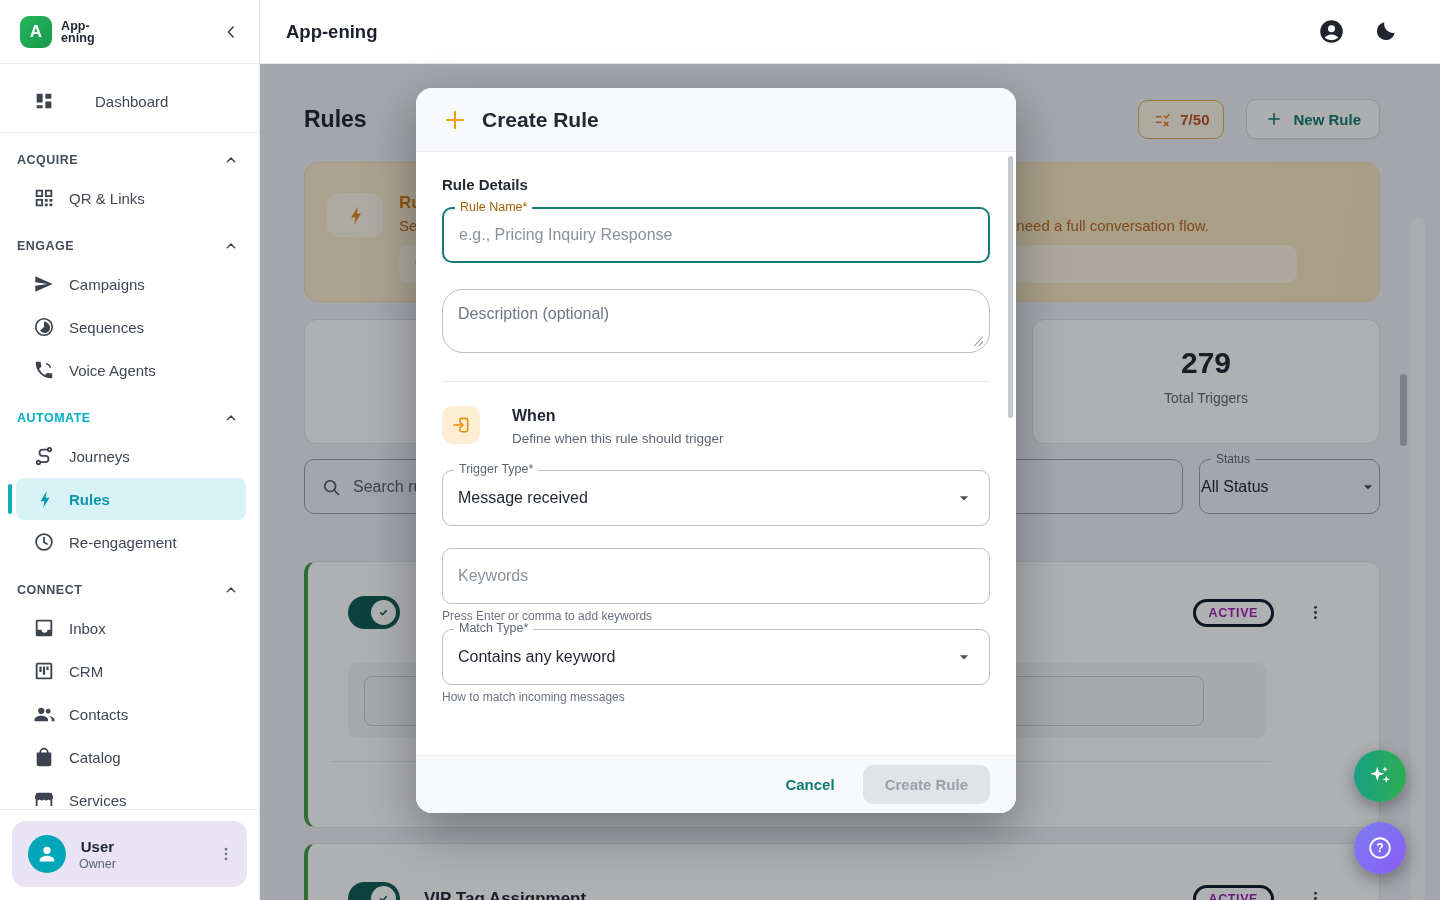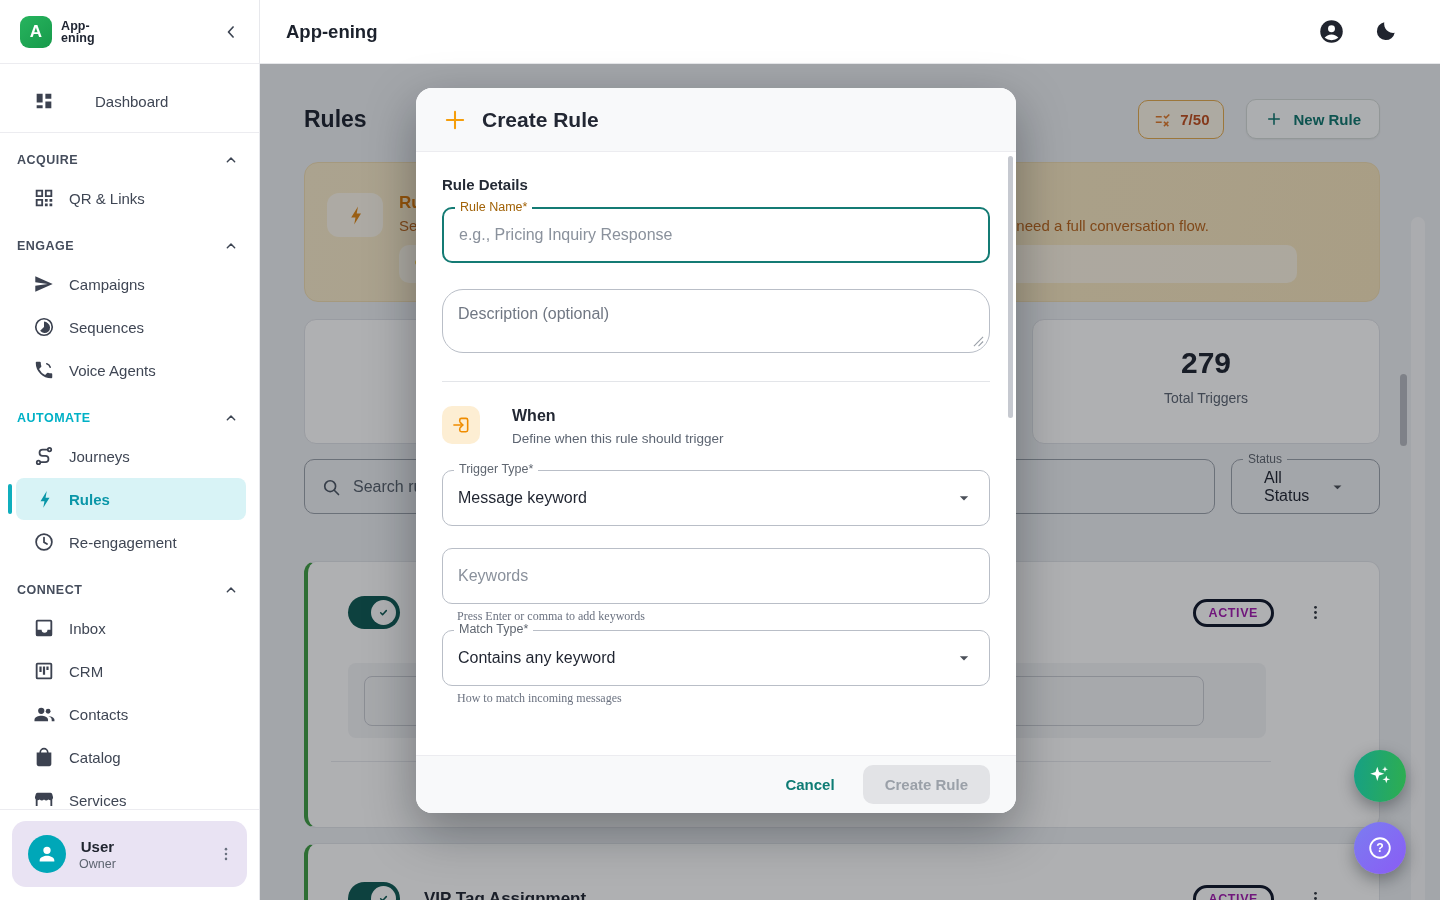--- a/index.html
+++ b/index.html
@@ -58,21 +58,21 @@
 
   .stats-row { margin-top:17px; display:flex; gap:16px; }
   .stat-card { flex:1; height:125px; background:#fff; border:1px solid #dfe2e7; border-radius:12px; text-align:center; padding-top:26px; }
   .stat-value { font-size:30px; font-weight:700; color:#1f2430; }
   .stat-label { font-size:14px; color:#5b6472; margin-top:10px; }
 
   .filter-row { margin-top:15px; display:flex; gap:16px; }
   .search-field { flex:1; height:55px; border:1px solid #9aa1aa; border-radius:10px; display:flex; align-items:center; padding:0 16px; gap:12px; color:#4b5563; background:transparent; }
   .search-field input { border:none; outline:none; background:transparent; font-size:16px; color:#3f4752; flex:1; font-family:"Liberation Sans",sans-serif; }
   .search-field input::placeholder { color:#56606c; opacity:1; }
-  .status-select { position:relative; width:149px; height:55px; border:1px solid #9aa1aa; border-radius:10px; display:flex; align-items:center; padding:0 32px; cursor:pointer; }
+  .status-select { position:relative; width:181px; height:55px; border:1px solid #9aa1aa; border-radius:10px; display:flex; align-items:center; padding:0 1px; cursor:pointer; }
   .float-label { position:absolute; top:-8px; left:11px; font-size:12px; color:#5f6670; background:#eef0f3; padding:0 5px; }
   .status-value { font-size:16px; color:#1f2430; font-weight:500; }
   .status-select .caret { margin-left:auto; color:#4b5059; }
 
   .rule-card { margin-top:47px; background:#fff; border:1px solid #e1e4e9; border-left:4px solid #3f9d44; border-radius:12px; height:267px; padding:34px 40px 0; position:relative; }
   .rule-card.clip { margin-top:15px; height:200px; padding-top:38px; }
   .rc-top { display:flex; align-items:center; }
   .toggle { width:52px; height:33px; border-radius:17px; background:#0e5a54; position:relative; flex:0 0 52px; cursor:pointer; }
   .toggle .thumb { position:absolute; right:4px; top:4px; width:25px; height:25px; border-radius:50%; background:#fff; display:flex; align-items:center; justify-content:center; color:#0e5a54; }
   .rc-name { margin-left:24px; font-size:17px; font-weight:700; color:#222733; }
@@ -107,21 +107,21 @@
   .mui-textarea .inner-label { position:absolute; top:15px; left:15px; font-size:16px; color:#707783; }
   .resize-grip { position:absolute; right:5px; bottom:5px; color:#9aa0a8; }
   .modal-divider { height:1px; background:#e3e5e9; margin:28px 0 24px; }
   .when-row { display:flex; gap:32px; margin-bottom:24px; }
   .when-icon-box { width:38px; height:38px; border-radius:10px; background:#fdeed3; color:#ef8c00; display:flex; align-items:center; justify-content:center; flex:0 0 38px; }
   .when-title { font-size:16px; font-weight:700; color:#222733; margin-top:1px; }
   .when-sub { font-size:13.5px; color:#5d6572; margin-top:6px; }
   .mui-select { cursor:pointer; }
   .select-value { font-size:16px; color:#1f2430; }
   .mui-select .caret { margin-left:auto; color:#4b5059; }
-  .helper-text { font-size:12px; color:#6b7280; margin:5px 15px 0;font-family:Liberation Serif, serif; }
+  .helper-text { font-size:12px; color:#6b7280; margin:5px 0 0; }
   .mt22 { margin-top:22px; } .mt6 { margin-top:6px; } .mt14 { margin-top:14px; }
   .modal-foot { flex:0 0 58px; background:#f8f9fa; border-top:1px solid #ececf0; border-radius:0 0 16px 16px; display:flex; align-items:center; justify-content:flex-end; gap:14px; padding:0 26px; }
   .btn-cancel { background:none; border:none; color:#0e7c74; font-weight:600; font-size:15px; padding:9px 14px; cursor:pointer; font-family:"Liberation Sans",sans-serif; }
   .btn-submit { background:#e2e3e6; border:none; color:#9aa0a8; font-weight:600; font-size:15px; border-radius:10px; padding:11px 22px; font-family:"Liberation Sans",sans-serif; }
 
   
   .fab { position:fixed; width:52px; height:52px; border-radius:50%; display:flex; align-items:center; justify-content:center; z-index:70; cursor:pointer; box-shadow:0 6px 16px rgba(10,14,20,.35); }
   .fab-ai { left:1354px; top:750px; background:linear-gradient(95deg,#16a085,#2eae4f); color:#fff; }
   .fab-help { left:1354px; top:822px; background:linear-gradient(135deg,#7b7df0,#8a5cf5); color:#fff; }
 </style>
@@ -497,21 +497,21 @@
           </svg>
       </div>
       <div>
         <div class="when-title">When</div>
         <div class="when-sub">Define when this rule should trigger</div>
       </div>
     </div>
 
     <div class="mui-field mui-select">
       <span class="flabel2">Trigger Type*</span>
-      <span class="select-value">Message keyword</span>
+      <span class="select-value">Message received</span>
       <svg class="caret" width="20" height="20" viewBox="0 0 24 24" fill="currentColor">
           <path d="M7 10l5 5 5-5z"></path>
         </svg>
     </div>
 
     <div class="mui-field mt22">
       <input type="text" placeholder="Keywords" style="">
     </div>
     <div class="helper-text">Press Enter or comma to add keywords</div>
 

